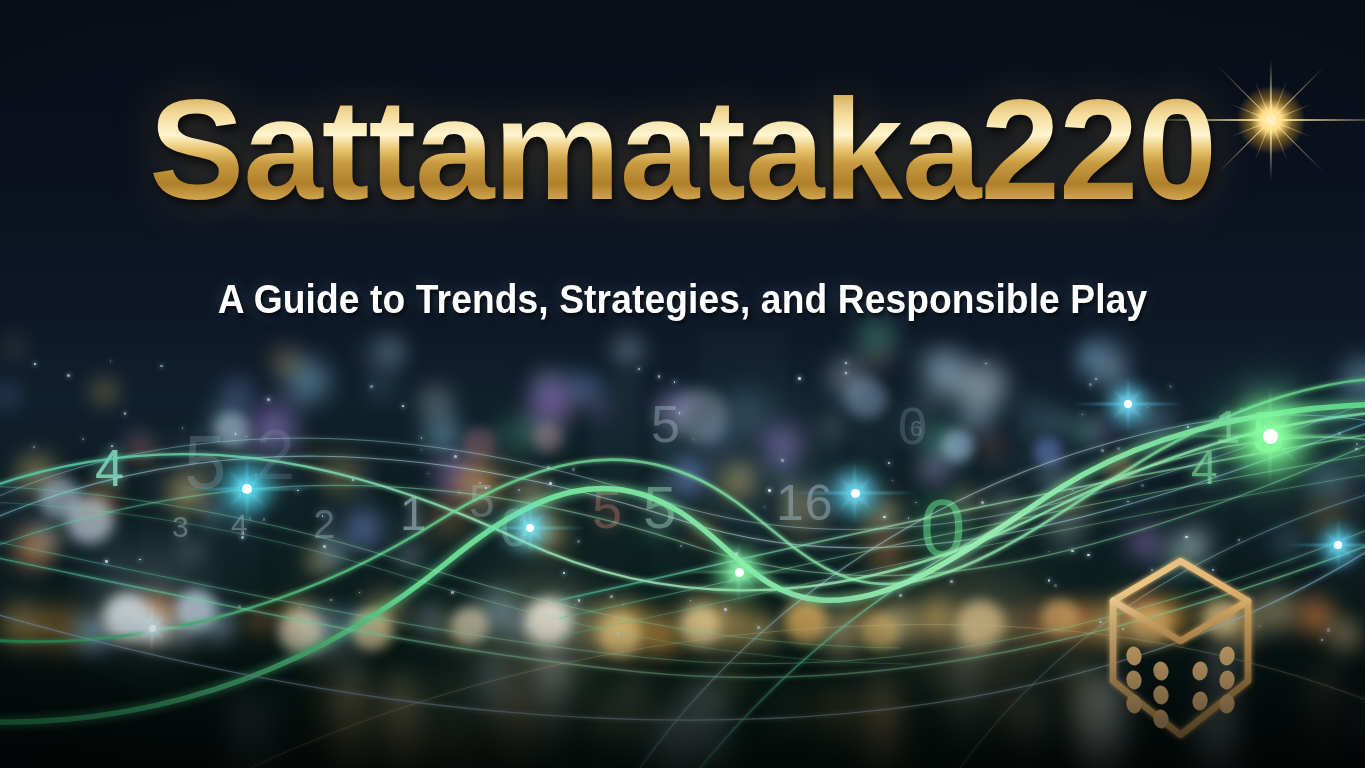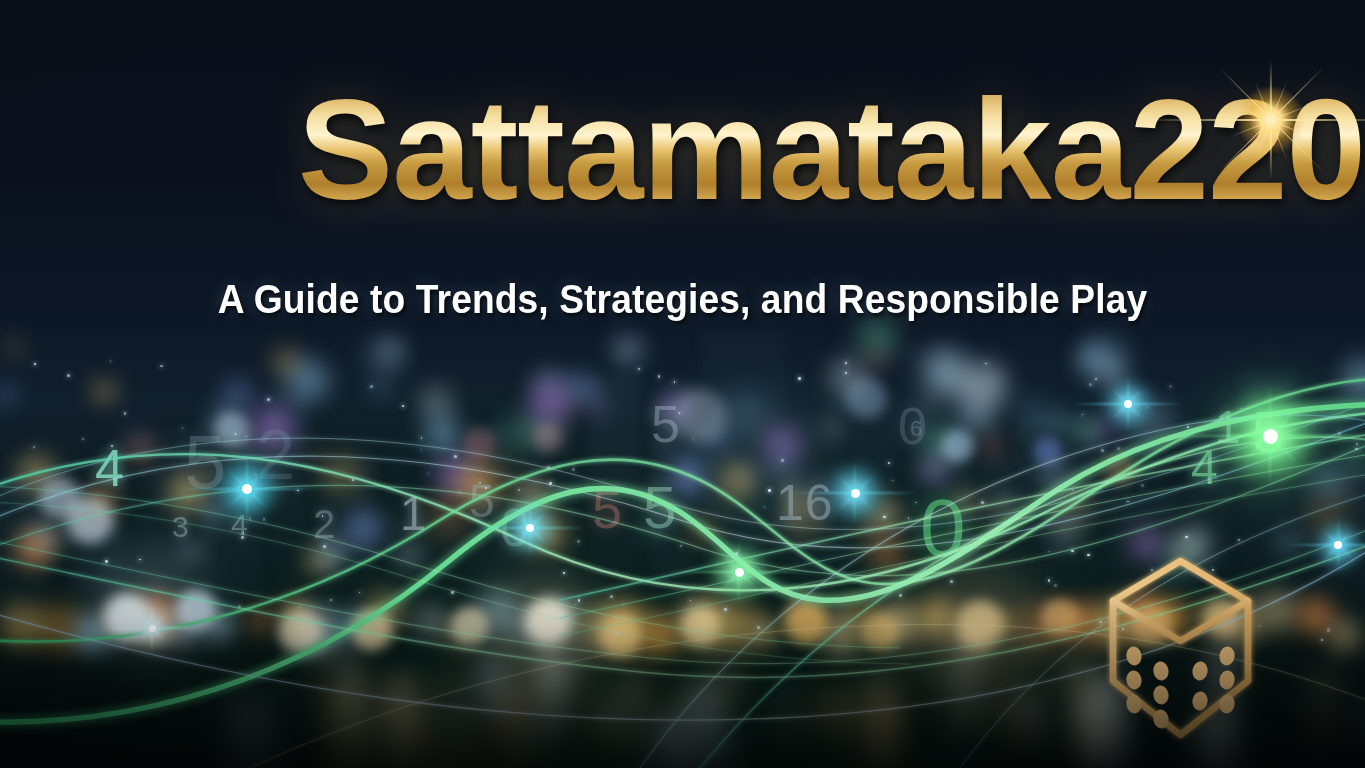--- a/index.html
+++ b/index.html
@@ -54,21 +54,21 @@
   .flare .ray{position:absolute; transform-origin:50% 50%;}
 
   
   #waves{position:absolute; inset:0; width:1365px; height:768px;}
 
   
   .num{position:absolute; font-family:"Liberation Sans", sans-serif; font-weight:400;
        line-height:1; user-select:none; letter-spacing:.02em;}
 
   
-  #headwrap{position:absolute; left:0; right:0; top:78px; text-align:right;}
+  #headwrap{position:absolute; left:0; right:0; top:78px; text-align:center;}
   #brand{
     display:inline-block;
     font-family:"Liberation Sans", sans-serif;
     font-weight:700;
     font-size:143px;
     line-height:1;
     letter-spacing:-1px;
     background:linear-gradient(180deg,
         #8a6523 0%,
         #d8ae5c 11%,

